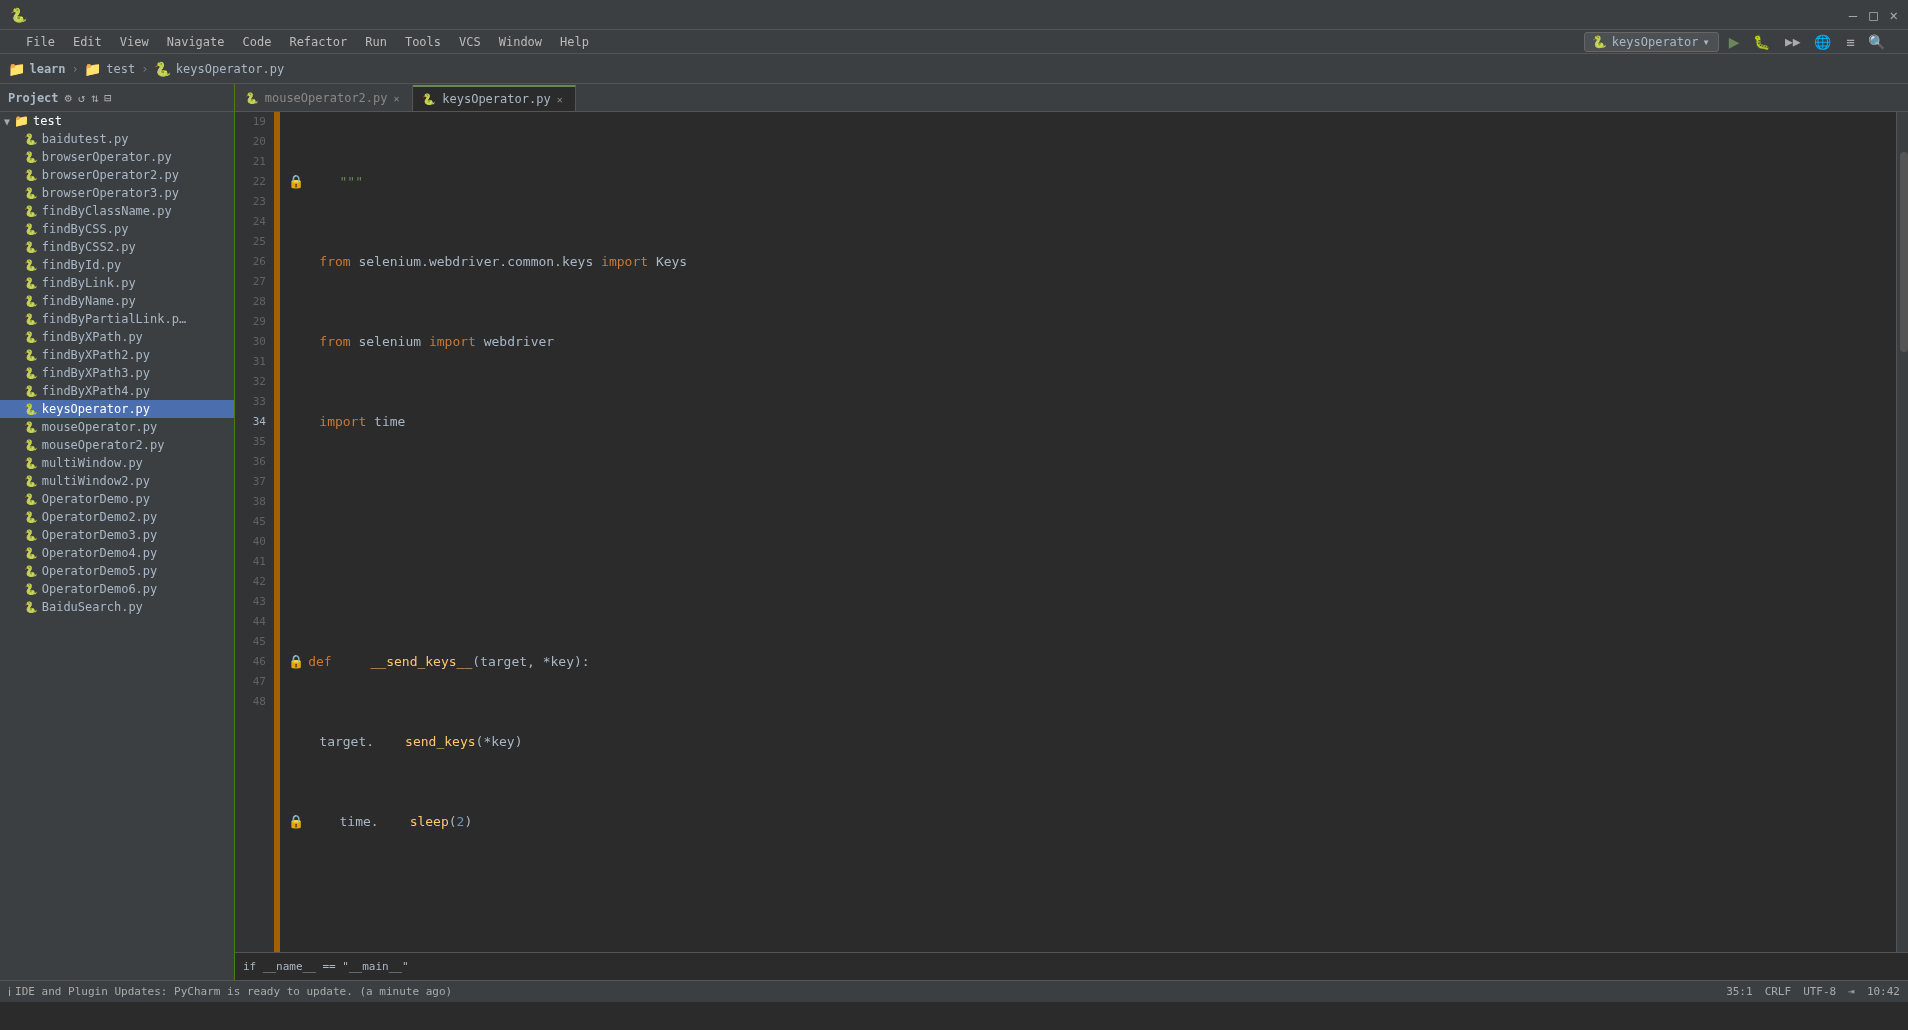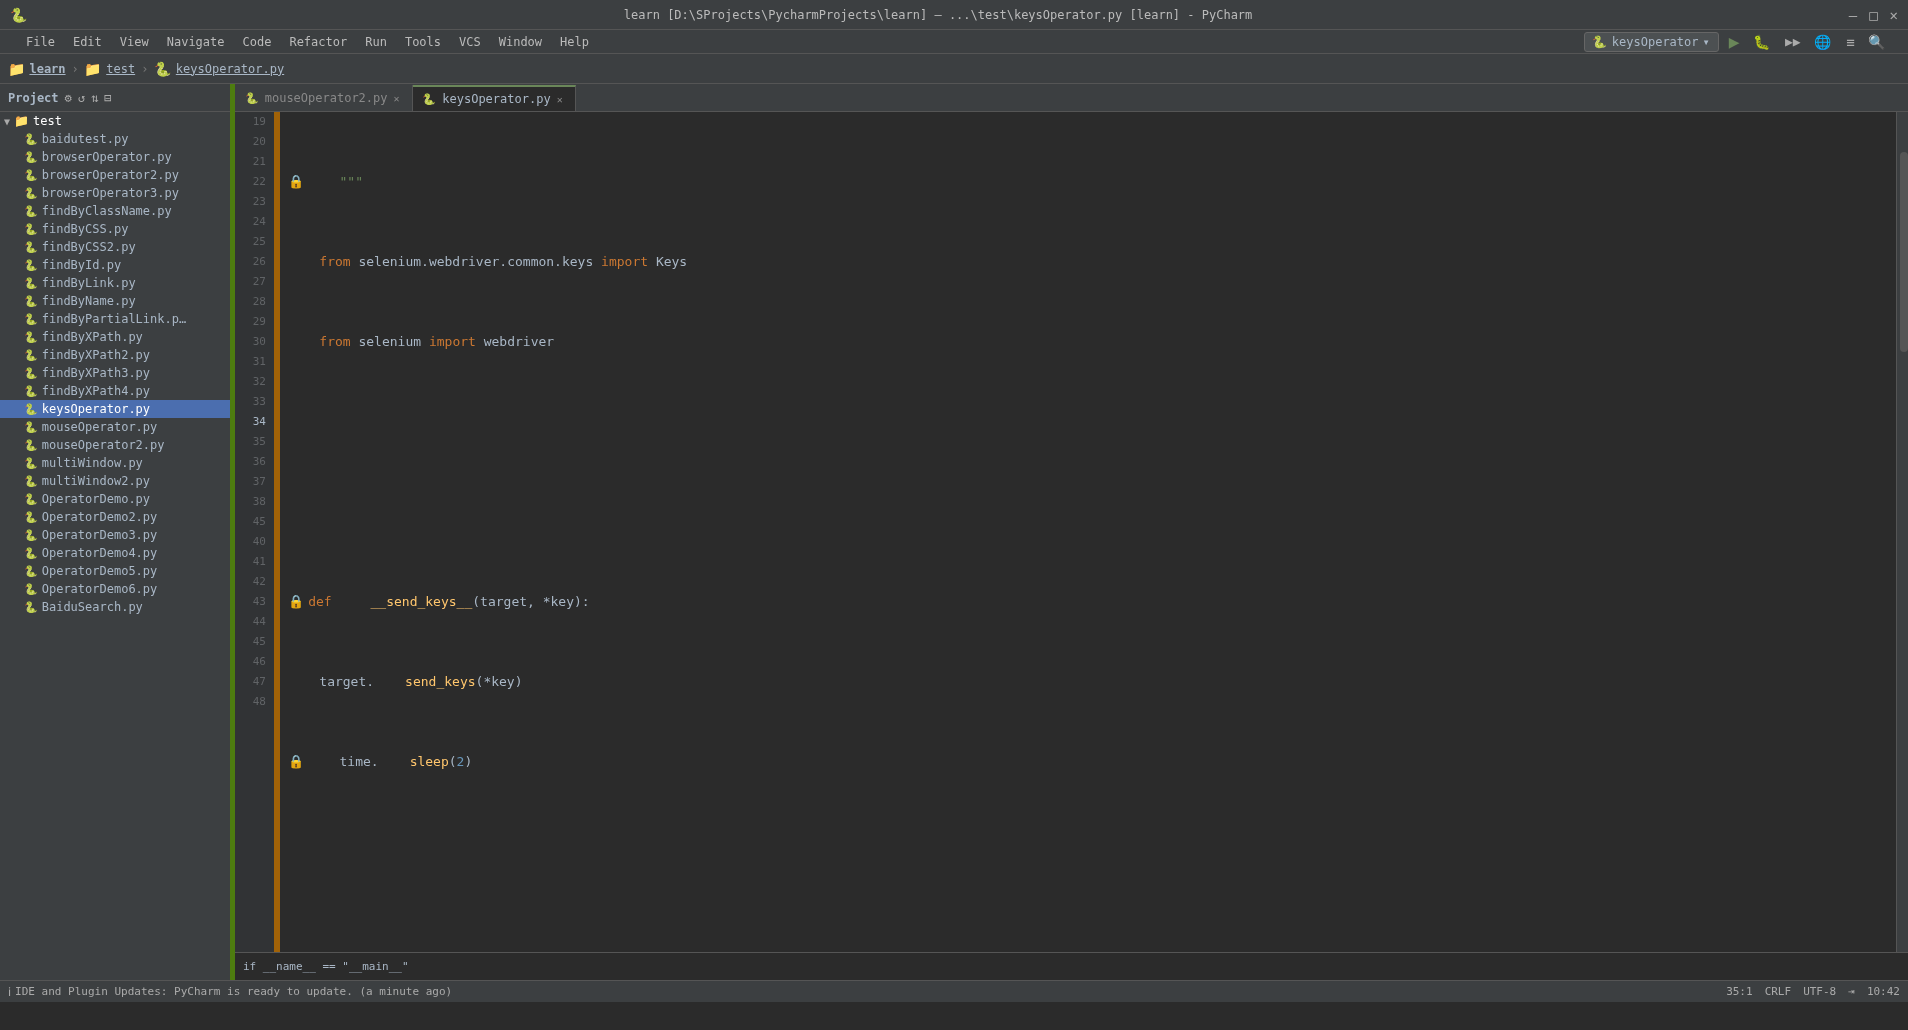--- a/index.html
+++ b/index.html
@@ -54,33 +54,33 @@
       display: flex;
       align-items: center;
       padding: 0 8px;
       font-size: 12px;
       color: #a9b7c6;
       border-bottom: 1px solid #555;
       gap: 4px;
     }
     .breadcrumb-icon { color: #6a8759; font-size: 14px; }
     .breadcrumb-sep { color: #777; margin: 0 2px; }
-    .breadcrumb-item { cursor: pointer; color: #a9b7c6; text-decoration: underline; }
+    .breadcrumb-item { cursor: pointer; color: #a9b7c6; }
 
     
     #main-layout {
       display: flex;
       height: calc(1030px - 30px - 24px - 30px - 28px - 22px);
     }
 
     
     #sidebar {
       width: 235px;
       background: #3c3f41;
-      border-right: 5px solid #4d7c0f;
+      border-right: 1px solid #4d7c0f;
       display: flex;
       flex-direction: column;
       overflow: hidden;
     }
     #sidebar-header {
       display: flex;
       align-items: center;
       padding: 4px 8px;
       height: 28px;
       border-bottom: 1px solid #555;
@@ -257,21 +257,20 @@
       width: 8px;
       background: #555;
       border-radius: 4px;
     }
   </style>
 </head>
 <body>
 
 <div id="title-bar">
   <div style="font-size:14px;">🐍</div>
-  <div class="title-text">learn [D:\SProjects\PycharmProjects\learn] – ...\test\keysOperator.py [learn] - PyCharm</div>
   <div class="window-controls">
     <span class="win-btn">—</span>
     <span class="win-btn">□</span>
     <span class="win-btn">✕</span>
   </div>
 </div>
 
 <div id="menu-bar">
   <div class="menu-item">File</div>
   <div class="menu-item">Edit</div>
@@ -498,20 +497,23 @@
         </div>
         
         <div class="code-line">
           <span>&nbsp;&nbsp;&nbsp;&nbsp;<span class="kw">from</span> <span class="plain">selenium.webdriver.common.keys</span> <span class="kw">import</span> <span class="plain">Keys</span></span>
         </div>
         
         <div class="code-line">
           <span>&nbsp;&nbsp;&nbsp;&nbsp;<span class="kw">from</span> <span class="plain">selenium</span> <span class="kw">import</span> <span class="plain">webdriver</span></span>
         </div>
         
+        <div class="code-line">
+          <span>&nbsp;&nbsp;&nbsp;&nbsp;<span class="kw">import</span> <span class="plain">time</span></span>
+        </div>
         
         <div class="code-line">&nbsp;</div>
         
         <div class="code-line">&nbsp;</div>
         
         <div class="code-line">
           <span style="color:#606366; margin-right:4px;">🔒</span>
           <span><span class="kw">def</span> <span class="fn">__send_keys__</span><span class="plain">(target, *key):</span></span>
         </div>
         

